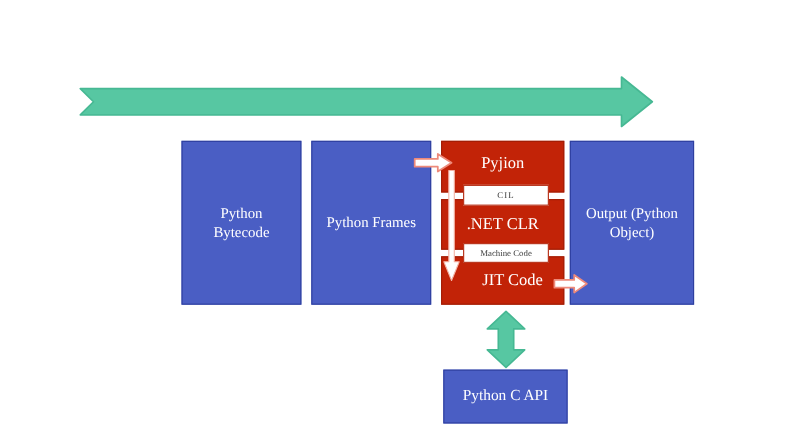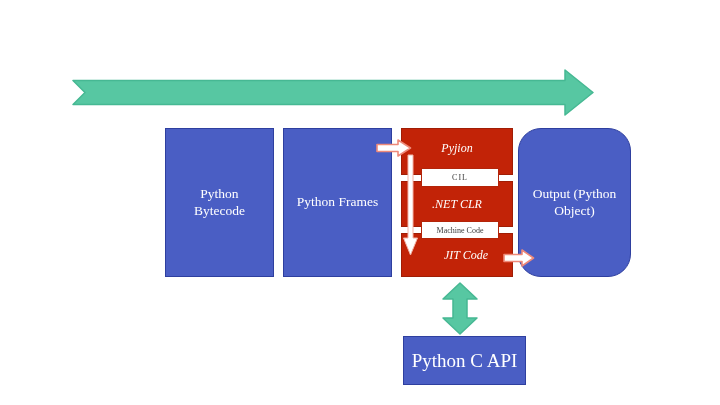--- a/index.html
+++ b/index.html
@@ -18,46 +18,46 @@
   .stage-box{
     position:absolute;top:128px;height:149px;width:109px;
     background:#4a5ec4;border:1.5px solid #2e3f9f;box-sizing:border-box;
     color:#ffffff;display:flex;align-items:center;justify-content:center;
     text-align:center;font-size:13.5px;line-height:1.25;z-index:1;
     padding:0 8px;
   }
   .pos-code{left:48px}
   .pos-bytecode{left:165px}
   .pos-frames{left:283px}
-  .pos-output{left:518px;width:113px;padding:0 12px;border-radius:23px;}
+  .pos-output{left:518px;width:113px;padding:0 12px;}
   
   .red-section{
     position:absolute;left:401px;width:112px;
     background:#c22307;border:1px solid #a01d05;box-sizing:border-box;
     color:#ffffff;display:flex;align-items:center;justify-content:center;
-    text-align:center;font-size:12px;z-index:1;font-style:italic;
+    text-align:center;font-size:15px;z-index:1;
   }
   .sec-pyjion{top:128px;height:47px;align-items:flex-start;padding-top:12px;}
   .sec-clr{top:181px;height:46px;}
   .sec-jit{top:233px;height:44px;padding-left:18px;}
   
   .white-chip{
     position:absolute;left:421px;width:78px;
     background:#ffffff;border:1px solid #b3250a;box-sizing:border-box;
     color:#3a3a3a;display:flex;align-items:center;justify-content:center;
     z-index:2;font-size:8px;
   }
   .chip-cil{top:168px;height:19px;letter-spacing:1px;}
   .chip-mc{top:221px;height:18px;}
   
   .capi-box{
-    position:absolute;left:403px;top:336px;width:123px;height:49px;
+    position:absolute;left:403px;top:336px;width:113px;height:49px;
     background:#4a5ec4;border:1.5px solid #2e3f9f;box-sizing:border-box;
     color:#ffffff;display:flex;align-items:center;justify-content:center;
-    text-align:center;font-size:19px;z-index:1;
+    text-align:center;font-size:14px;z-index:1;
   }
 </style>
 </head>
 <body>
 
 <div class="canvas">
 
   <div class="stage-box pos-frames">
     <span>Python Frames</span>
   </div>

